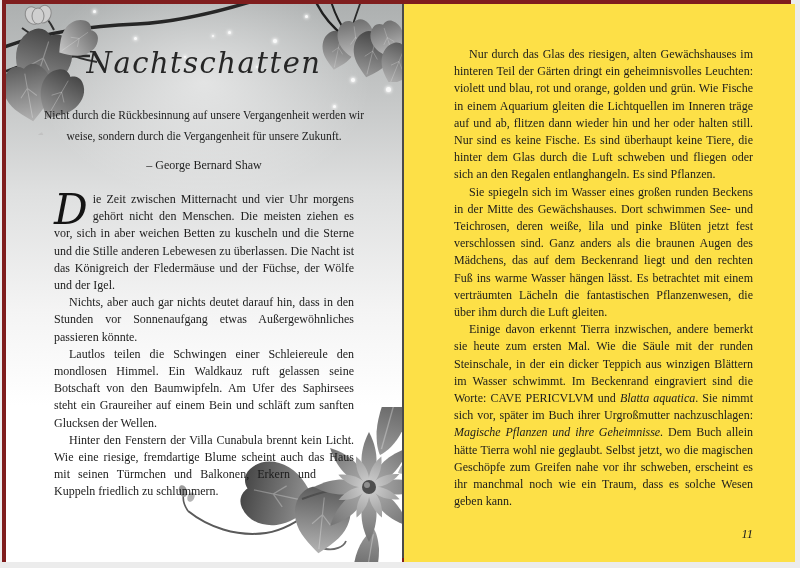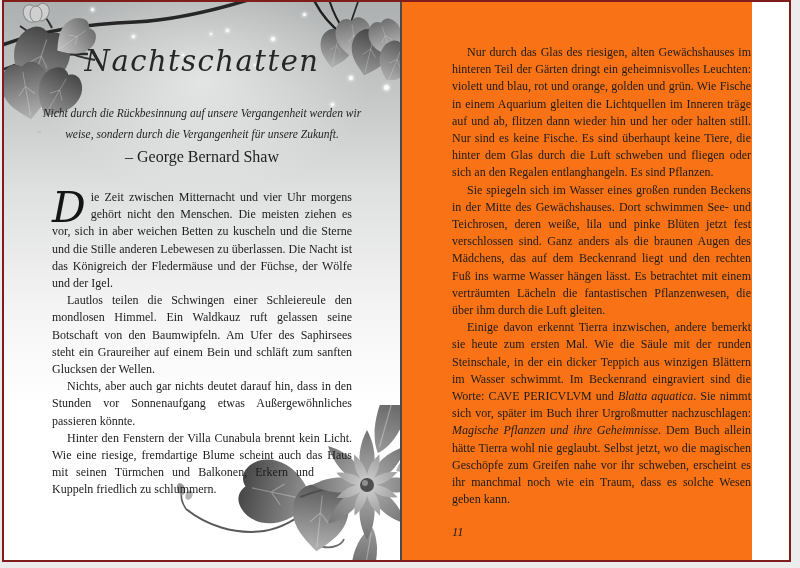--- a/index.html
+++ b/index.html
@@ -1,48 +1,48 @@
 <!DOCTYPE html>
 <html lang="de"><head>
 <meta charset="utf-8">
 <style>
   html,body{margin:0;padding:0;}
   .stage{position:relative;width:800px;height:568px;background:#ececec;overflow:hidden;
          font-family:"Liberation Serif","DejaVu Serif",serif;color:#1b1b1b;}
   .spread{position:absolute;left:2px;top:0;width:789px;height:562px;background:#ffffff;
-          border:2px solid #7f1d1d;box-sizing:border-box;padding-left:6px;}
+          border:4px solid #7f1d1d;box-sizing:border-box;padding-left:6px;}
   .gutter{position:absolute;left:396px;top:0;bottom:0;width:2px;background:#4a4a4a;}
   .page-left{position:absolute;left:0;top:0;width:396px;height:558px;overflow:hidden;
      background:
        radial-gradient(ellipse 60% 30% at 50% 14%, rgba(255,255,255,.55), rgba(255,255,255,0) 70%),
        linear-gradient(180deg,#adb0b0 0%,#c4c6c6 16%,#dfe0e0 34%,#f4f4f4 55%,#ffffff 72%);}
-  .page-right{position:absolute;left:398px;top:0;width:350px;height:558px;background:#f97316;overflow:hidden;}
+  .page-right{position:absolute;left:398px;top:0;width:391px;height:558px;background:#fde047;overflow:hidden;}
 
   .star{position:absolute;border-radius:50%;background:#ffffff;opacity:.92;
         box-shadow:0 0 3px 1px rgba(255,255,255,.8);}
 
   .chapter-title{position:absolute;left:0;right:0;top:42px;text-align:center;
       font-family:"DejaVu Serif","Liberation Serif",serif;font-style:italic;font-weight:400;
       font-size:29px;letter-spacing:1.5px;color:#262626;}
   .epigraph{position:absolute;left:0;right:0;top:101px;text-align:center;}
-  .epi-line{font-style:italic;font-size:11.5px;line-height:21px;white-space:nowrap;color:#1e1e1e;}
-  .epi-attr{font-size:16px;margin-top:3px;color:#1e1e1e;}
+  .epi-line{font-size:11.5px;line-height:21px;white-space:nowrap;color:#1e1e1e;}
+  .epi-attr{font-size:12px;margin-top:11px;color:#1e1e1e;}
 
   .body-text{position:absolute;font-size:12px;line-height:17.2px;text-align:justify;
              hyphens:auto;-webkit-hyphens:auto;}
   .lp-body{left:48px;width:300px;top:187px;}
   .rp-body{left:50px;width:299px;top:42px;}
   .para{margin:0;text-indent:15px;}
   .para.first{text-indent:0;}
   .it{font-style:italic;}
   .dropcap{float:left;font-family:"DejaVu Serif",serif;font-style:italic;font-size:42px;
            line-height:30px;padding:4px 5px 0 0;color:#141414;}
   .stair{float:right;clear:right;display:block;font-size:0;}
 
-  .pagenum{position:absolute;left:50px;width:299px;top:523px;text-align:left;
+  .pagenum{position:absolute;left:50px;width:299px;top:523px;text-align:right;
            font-style:italic;font-size:12.5px;color:#222;}
 
   .illus{position:absolute;pointer-events:none;}
   .i-topleft{left:-4px;top:-4px;}
   .i-topright{left:298px;top:-2px;}
   .i-flower{left:168px;top:403px;}
 </style>
 </head>
 <body>
 
@@ -172,22 +172,22 @@
       <div class="chapter-title">Nachtschatten</div>
 
       <div class="epigraph">
         <div class="epi-line">Nicht durch die Rückbesinnung auf unsere Vergangenheit werden wir</div>
         <div class="epi-line">weise, sondern durch die Vergangenheit für unsere Zukunft.</div>
         <div class="epi-attr">– George Bernard Shaw</div>
       </div>
 
       <div class="body-text lp-body" id="lp-body">
           <div class="para first"><span class="dropcap">D</span><span>ie Zeit zwischen Mitternacht und vier Uhr morgens gehört nicht den Menschen. Die meisten ziehen es vor, sich in aber weichen Betten zu kuscheln und die Sterne und die Stille anderen Lebewesen zu überlassen. Die Nacht ist das Königreich der Fledermäuse und der Füchse, der Wölfe und der Igel.</span></div>
+          <div class="para"><span>Nichts, aber auch gar nichts deutet darauf hin, dass in den Stunden vor Sonnenaufgang etwas Außergewöhnliches passieren könnte.</span></div>
           <div class="para"><span>Lautlos teilen die Schwingen einer Schleiereule den mondlosen Himmel. Ein Waldkauz ruft gelassen seine Botschaft von den Baumwipfeln. Am Ufer des Saphirsees steht ein Graureiher auf einem Bein und schläft zum sanften Glucksen der Wellen.</span></div>
-          <div class="para"><span>Nichts, aber auch gar nichts deutet darauf hin, dass in den Stunden vor Sonnenaufgang etwas Außergewöhnliches passieren könnte.</span></div>
           <div class="para"><span class="stair" style="width: 0px; height: 35px;"></span><span class="stair" style="width: 38px; height: 17.2px;"></span><span class="stair" style="width: 82px; height: 17.2px;"></span><span class="stair" style="width: 118px; height: 17.2px;"></span><span class="stair" style="width: 160px; height: 17.2px;"></span><span>Hinter den Fenstern der Villa Cunabula brennt kein Licht. Wie eine riesige, fremdartige Blume scheint auch das Haus mit seinen Türmchen und Balkonen, Erkern und Kuppeln friedlich zu schlummern.</span></div>
         </div>
     </div>
 
     <div class="gutter"></div>
 
     <div class="page-right">
       <div class="body-text rp-body" id="rp-body">
           <div class="para"><span>Nur durch das Glas des riesigen, alten Gewächshauses im hinteren Teil der Gärten dringt ein geheimnisvolles Leuchten: violett und blau, rot und orange, golden und grün. Wie Fische in einem Aquarium gleiten die Lichtquellen im Inneren träge auf und ab, flitzen dann wieder hin und her oder halten still. Nur sind es keine Fische. Es sind überhaupt keine Tiere, die hinter dem Glas durch die Luft schweben und fliegen oder sich an den Regalen entlanghangeln. Es sind Pflanzen.</span></div>
           <div class="para"><span>Sie spiegeln sich im Wasser eines großen runden Beckens in der Mitte des Gewächshauses. Dort schwimmen See- und Teichrosen, deren weiße, lila und pinke Blüten jetzt fest verschlossen sind. Ganz anders als die braunen Augen des Mädchens, das auf dem Beckenrand liegt und den rechten Fuß ins warme Wasser hängen lässt. Es betrachtet mit einem verträumten Lächeln die fantastischen Pflanzenwesen, die über ihm durch die Luft gleiten.</span></div>

